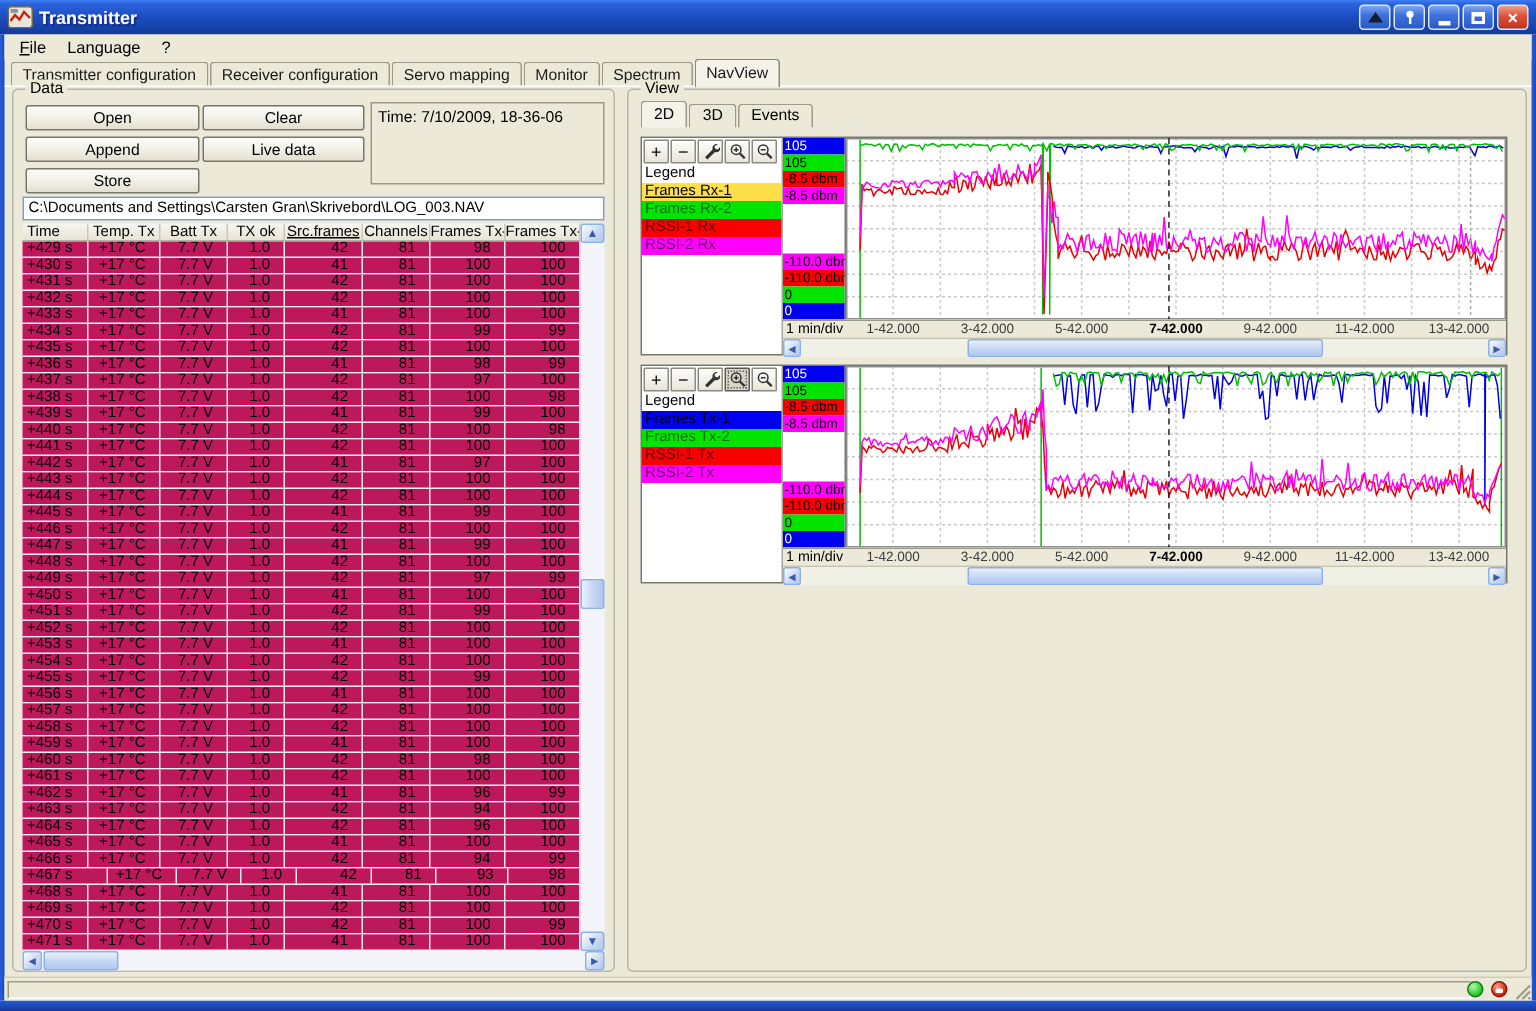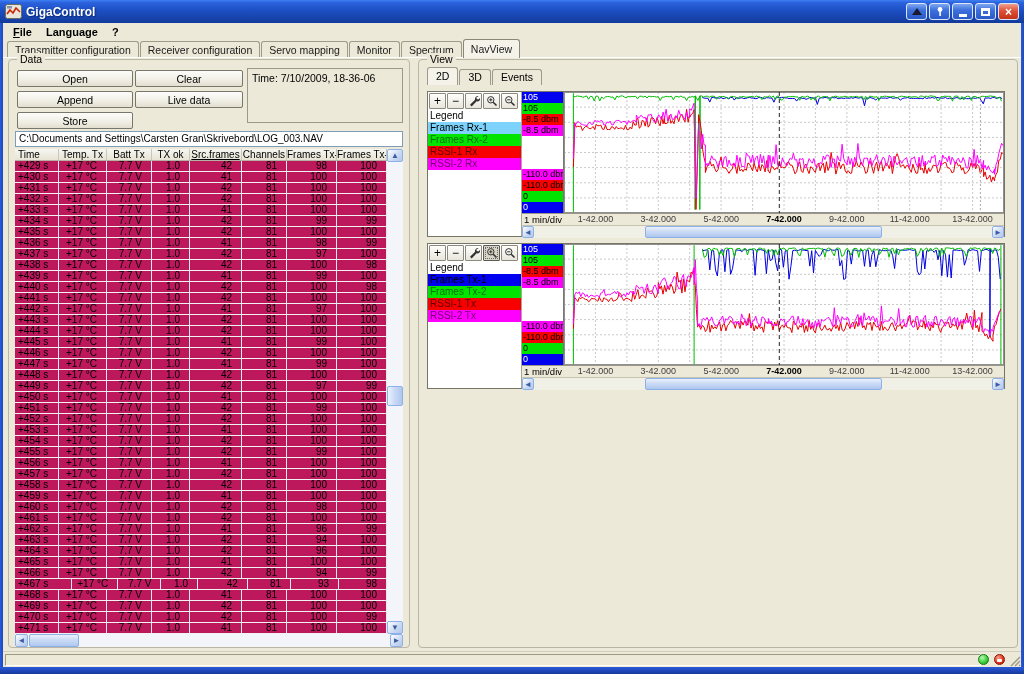--- a/index.html
+++ b/index.html
@@ -16,21 +16,21 @@
     background:linear-gradient(180deg,#7FA7F0 0%,#3E71DE 40%,#2A59C8 100%);
     display:flex;align-items:center;justify-content:center;color:#fff;font-size:10px;box-sizing:border-box;}
   .xp-btn.close{background:linear-gradient(180deg,#F0A08C 0%,#DD5139 45%,#C33215 100%);font-weight:bold;font-size:12px;}
   .xp-btn .glyph-min{width:8px;height:3px;background:#fff;margin-top:7px;}
   .xp-btn .glyph-max{width:9px;height:8px;border:2px solid #fff;border-top-width:3px;box-sizing:border-box;}
   .xp-btn .glyph-up{width:0;height:0;border-left:5px solid transparent;border-right:5px solid transparent;border-bottom:7px solid #1A1A2E;}
   .border-l,.border-r{position:absolute;top:23px;bottom:7px;width:3px;background:linear-gradient(90deg,#2A5BDC,#1B49BE);}
   .border-l{left:0}.border-r{right:0}
   .border-b{position:absolute;left:0;right:0;bottom:0;height:7px;background:linear-gradient(180deg,#2A5BDC,#14379A);}
   .menubar{position:absolute;left:3px;right:3px;top:23px;height:17px;background:#ECE9D8;display:flex;align-items:center;padding-left:4px;gap:2px;}
-  .menu-item{padding:16px 6px;font-weight:bold;}
+  .menu-item{padding:16px 6px;}
   .menu-item u{text-decoration:underline;}
   
   .tabbar{position:absolute;left:3px;right:3px;top:40px;height:18px;display:flex;align-items:flex-end;padding-left:4px;}
   .tab{height:16px;line-height:16px;padding:0 7px;font-size:10.5px;background:#ECE9D8;
     border:1px solid #9C9A8A;border-bottom:none;border-radius:3px 3px 0 0;margin-right:1px;color:#1a1a1a;position:relative;}
   .tab.active{height:18px;line-height:18px;background:#F4F2E9;z-index:3;border-color:#8A887A;}
   .tab-underline{position:absolute;left:3px;right:3px;top:57px;height:1px;background:#fff;}
   
   .groupbox{position:absolute;border:1px solid #B9B6A5;border-radius:4px;}
   .gb-label{position:absolute;top:-7px;left:8px;background:#ECE9D8;padding:0 3px;font-size:10.5px;}
@@ -97,21 +97,21 @@
 <body>
 
 <div id="window">
 
   <div class="titlebar">
     <svg class="title-icon" viewBox="0 0 17 15">
       <rect x="0.5" y="0.5" width="16" height="14" rx="2" fill="#E8E5DA" stroke="#6B6B60"></rect>
       <polyline points="2,10 5,6 8,9 11,4 15,8" fill="none" stroke="#CC2200" stroke-width="1.6"></polyline>
       <rect x="2" y="2" width="5" height="2.5" fill="#8A94A8"></rect>
     </svg>
-    <div class="title-text">GigaControl</div>
+    <div class="title-text">Transmitter</div>
     <div class="tb-buttons" id="tb-buttons">
         <div class="xp-btn">
           <div class="glyph-up"></div>
         </div>
         <div class="xp-btn">
           <svg width="11" height="11">
             <circle cx="6" cy="3.5" r="2.4" fill="#fff"></circle>
             <rect x="5.3" y="5" width="1.6" height="5" fill="#fff"></rect>
           </svg>
         </div>
@@ -639,21 +639,21 @@
             </div>
             <div class="tool-btn" title="">
               <svg width="12" height="12" viewBox="0 0 12 12">
                 <circle cx="4.8" cy="4.8" r="3.2" fill="none" stroke="#333"></circle>
                 <line x1="7.2" y1="7.2" x2="10.5" y2="10.5" stroke="#333" stroke-width="1.6"></line>
                 <line x1="3.2" y1="4.8" x2="6.4" y2="4.8" stroke="#333"></line>
               </svg>
             </div>
           </div>
           <div class="legend-title">Legend</div>
-          <div class="legend-row" style="background: #7dd3fc; color: rgb(0, 0, 0);">Frames Rx-1</div>
+          <div class="legend-row" style="background: #fde047; color: rgb(0, 0, 0); text-decoration: underline;">Frames Rx-1</div>
           <div class="legend-row" style="background: rgb(0, 228, 0); color: rgb(0, 112, 0);">Frames Rx-2</div>
           <div class="legend-row" style="background: rgb(248, 0, 0); color: rgb(96, 0, 0);">RSSI-1 Rx</div>
           <div class="legend-row" style="background: rgb(255, 0, 255); color: rgb(112, 0, 112);">RSSI-2 Rx</div>
         </div>
         <div class="cp-right">
           <div class="cp-main">
             <div class="scalecol">
               <div class="scale-top">
                 <div class="scale-box" style="background: rgb(0, 0, 240); color: rgb(255, 255, 255);">105</div>
                 <div class="scale-box" style="background: rgb(0, 228, 0); color: rgb(0, 0, 0);">105</div>

